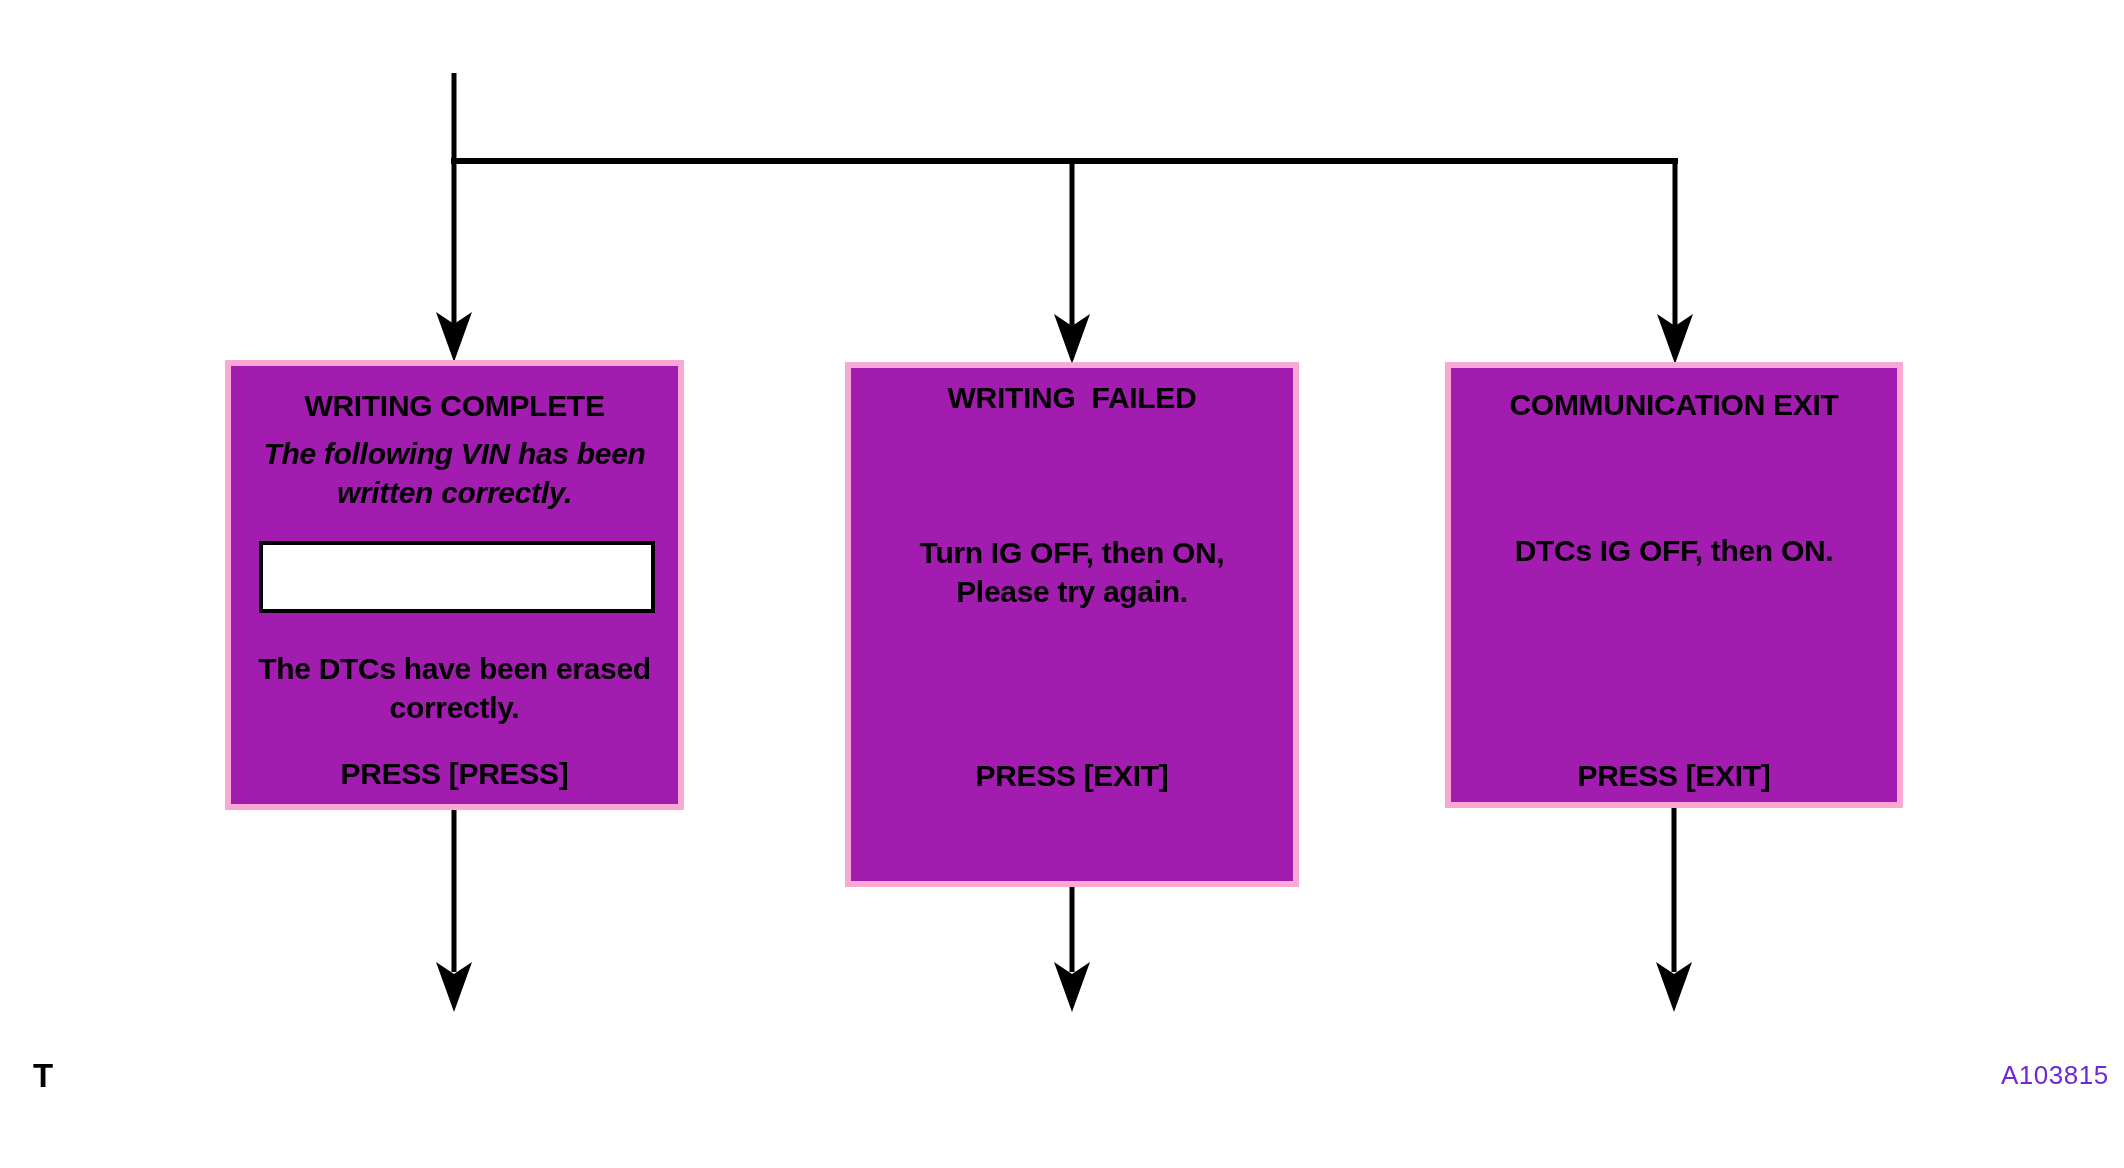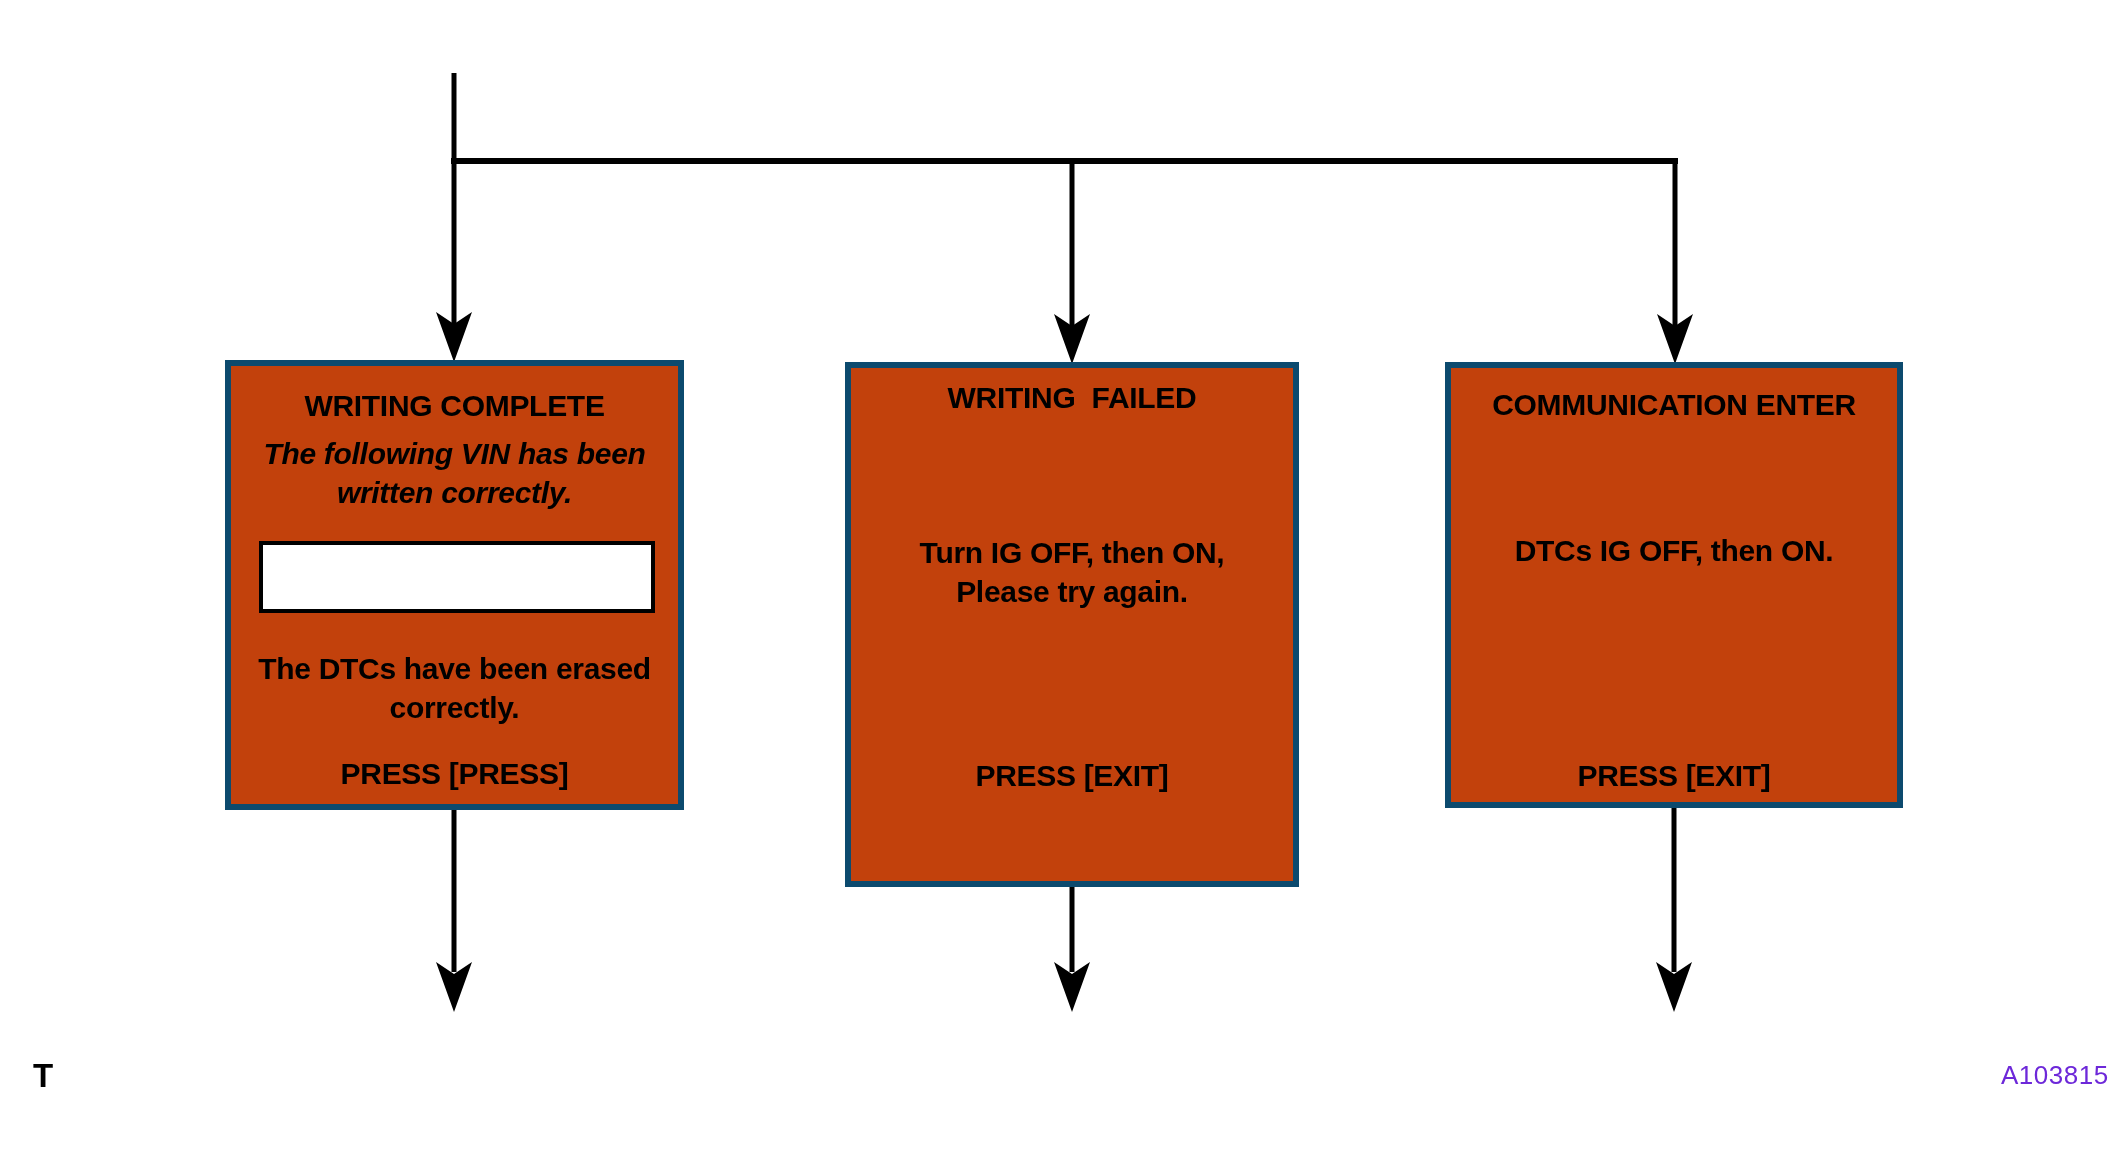--- a/index.html
+++ b/index.html
@@ -20,22 +20,22 @@
     position: absolute;
     left: 0;
     top: 0;
     width: 2124px;
     height: 1168px;
     display: block;
   }
   .screen-box {
     position: absolute;
     box-sizing: border-box;
-    border: 6px solid #0c4a6e;
-    background: #c2410c;
+    border: 6px solid #f9a8d4;
+    background: #a21caf;
   }
   .box-writing-complete { left: 225px; top: 360px; width: 459px; height: 450px; }
   .box-writing-failed   { left: 845px; top: 362px; width: 454px; height: 525px; }
   .box-comm-error       { left: 1445px; top: 362px; width: 458px; height: 446px; }
 
   .box-text {
     position: absolute;
     left: 0;
     right: 0;
     text-align: center;
@@ -154,21 +154,21 @@
   </div>
 
   <div class="screen-box box-writing-failed">
     <div class="box-text bwf-title">WRITING  FAILED</div>
     <div class="box-text bwf-msg">Turn IG OFF, then ON,
 Please try again.</div>
     <div class="box-text bwf-press">PRESS [EXIT]</div>
   </div>
 
   <div class="screen-box box-comm-error">
-    <div class="box-text bce-title">COMMUNICATION ENTER</div>
+    <div class="box-text bce-title">COMMUNICATION EXIT</div>
     <div class="box-text bce-msg">DTCs IG OFF, then ON.</div>
     <div class="box-text bce-press">PRESS [EXIT]</div>
   </div>
 
   <div class="page-marker">T</div>
   <div class="figure-code">A103815</div>
 
 </div>
 
 </body></html>

